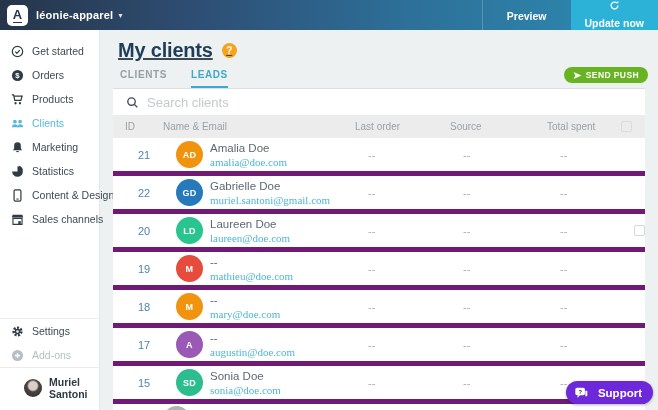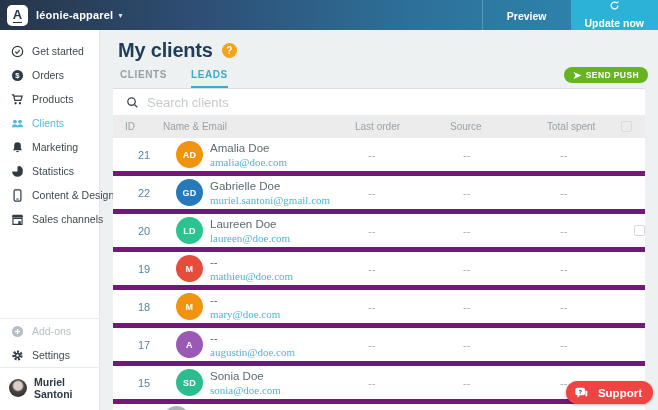--- a/index.html
+++ b/index.html
@@ -42,31 +42,31 @@
   }
   .side-item {
     display:flex; align-items:center; gap:8px; padding:5.5px 11px;
     font-size:10.5px; color:#3e4a52; cursor:pointer; white-space:nowrap;
   }
   .side-item .ic { width:13px; height:13px; flex:0 0 13px; color:#2f3b45; display:flex; }
   .side-item.active, .side-item.active .ic { color:#55b9dd; }
   .side-item.dim, .side-item.dim .ic { color:#b6c0c4; }
   .side-spacer { flex:1; }
   .side-div { border-top:1px solid #e9eceb; margin:0; }
-  .user-row { display:flex; align-items:center; gap:7px; padding:8px 9px 10px; }
+  .user-row { display:flex; align-items:center; gap:7px; padding:8px 24px 10px; }
   .user-avatar {
     width:18px; height:18px; border-radius:50%;
     background:radial-gradient(circle at 50% 38%, #d8cfc8 0 29%, #4a4240 42%, #2d2a29 100%);
     flex:0 0 18px;
   }
   .user-name { font-size:10.5px; font-weight:bold; color:#2e3a44; }
   
   .main { position:absolute; left:100px; top:30px; right:0; bottom:0; }
   .main-head { position:relative; padding:9px 13px 0 18px; }
-  .title-row { display:flex; align-items:center; gap:9px; }
+  .title-row { display:flex; align-items:center; gap:9px;text-decoration:underline; }
   .page-title { font-size:20px; font-weight:bold; color:#1e3d59; letter-spacing:-.2px; }
   .help-badge {
     width:15px; height:15px; border-radius:50%; background:#f5a31d; color:#fff;
     font-size:10px; font-weight:bold; display:flex; align-items:center; justify-content:center;
     cursor:pointer;
   }
   .tabs { display:flex; gap:24px; margin:7px 0 0 2px; }
   .tab {
     font-size:10px; letter-spacing:.6px; color:#95a0a5; font-weight:bold;
     padding-bottom:6px; cursor:pointer;
@@ -112,21 +112,21 @@
   .checkbox {
     width:11px; height:11px; border:1px solid #d5d9d9; border-radius:2px;
     background:#fff; display:inline-block; cursor:pointer;
   }
   .thead .checkbox { background:#ececec; border-color:#d9dcdc; }
   .partial-row { height:7px; overflow:hidden; position:relative; }
   .partial-row .avatar { position:absolute; left:50px; top:2px; background:#aab6b0; }
   
   .support {
     position:absolute; right:5px; bottom:6px; height:23px;
-    background:#ef4444; border-radius:12px; color:#fff;
+    background:#6d28d9; border-radius:12px; color:#fff;
     display:flex; align-items:center; gap:10px; padding:0 11px 0 8px; cursor:pointer;
     box-shadow:0 1px 3px rgba(0,0,0,.3);
   }
   .support .lbl { font-size:11.5px; font-weight:bold; }
   .ic svg { display:block; }
 </style>
 </head>
 <body>
 
 <header class="topbar">
@@ -227,38 +227,38 @@
           <path d="M2.4 6.6h11.2V14H2.4z" fill="none" stroke="currentColor" stroke-width="1.4"></path>
           <path d="M9 10h3v4H9z" fill="currentColor"></path>
         </svg>
     </span>
     <span>Sales channels</span>
   </div>
 
   <div class="side-spacer"></div>
   <div class="side-div"></div>
 
-  <div class="side-item dim">
-    <span class="ic">
-      <svg width="13" height="13" viewBox="0 0 16 16">
-          <circle cx="8" cy="8" r="6.8" fill="currentColor"></circle>
-          <path d="M8 4.8v6.4M4.8 8h6.4" stroke="#fff" stroke-width="1.6"></path>
-        </svg>
-    </span>
-    <span>Add-ons</span>
-  </div>
   <div class="side-item">
     <span class="ic">
       <svg width="13" height="13" viewBox="0 0 16 16">
           <circle cx="8" cy="8" r="4.6" fill="none" stroke="currentColor" stroke-width="3.4" stroke-dasharray="2.4 1.7"></circle>
           <circle cx="8" cy="8" r="3.4" fill="currentColor"></circle>
           <circle cx="8" cy="8" r="1.5" fill="#fff"></circle>
         </svg>
     </span>
     <span>Settings</span>
+  </div>
+  <div class="side-item dim">
+    <span class="ic">
+      <svg width="13" height="13" viewBox="0 0 16 16">
+          <circle cx="8" cy="8" r="6.8" fill="currentColor"></circle>
+          <path d="M8 4.8v6.4M4.8 8h6.4" stroke="#fff" stroke-width="1.6"></path>
+        </svg>
+    </span>
+    <span>Add-ons</span>
   </div>
 
   <div class="side-div"></div>
   <div class="user-row">
     <span class="user-avatar"></span>
     <span class="user-name">Muriel Santoni</span>
   </div>
 </nav>
 
 <main class="main">

